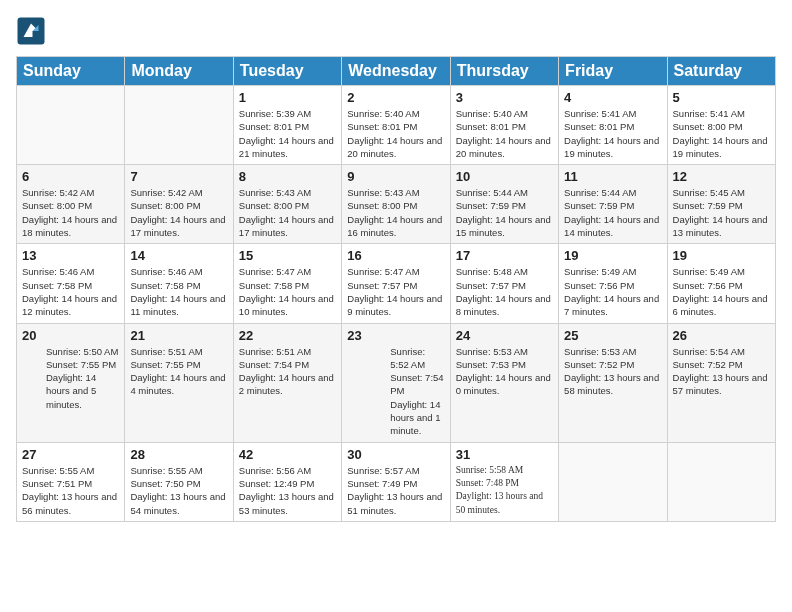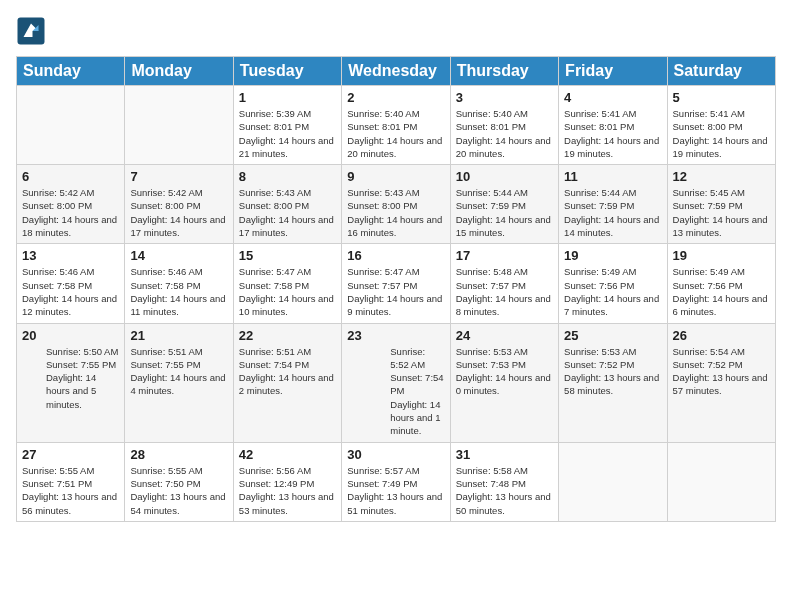--- a/index.html
+++ b/index.html
@@ -306,21 +306,21 @@
 Daylight: 13 hours and 53 minutes.</div>
         </td>
         <td>
           <div class="day-number">30</div>
           <div class="day-info" style="white-space: pre-line;">Sunrise: 5:57 AM
 Sunset: 7:49 PM
 Daylight: 13 hours and 51 minutes.</div>
         </td>
         <td>
           <div class="day-number">31</div>
-          <div class="day-info" style="white-space: pre-line;">Sunrise: 5:58 AM
+          <div class="day-info" style="white-space: pre-line; font-family: Liberation Serif, serif;">Sunrise: 5:58 AM
 Sunset: 7:48 PM
 Daylight: 13 hours and 50 minutes.</div>
         </td>
         <td class="empty"></td>
         <td class="empty"></td>
       </tr>
     </tbody>
 </table>
 
 </body></html>

